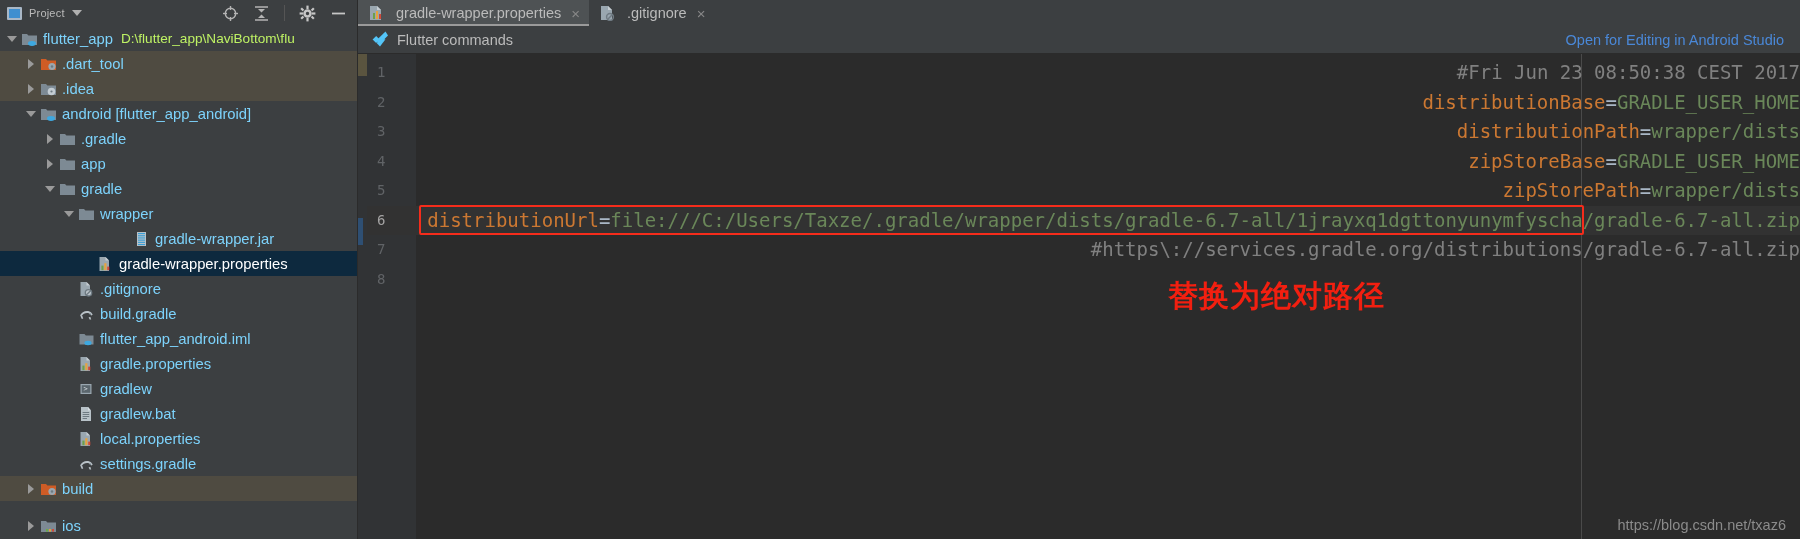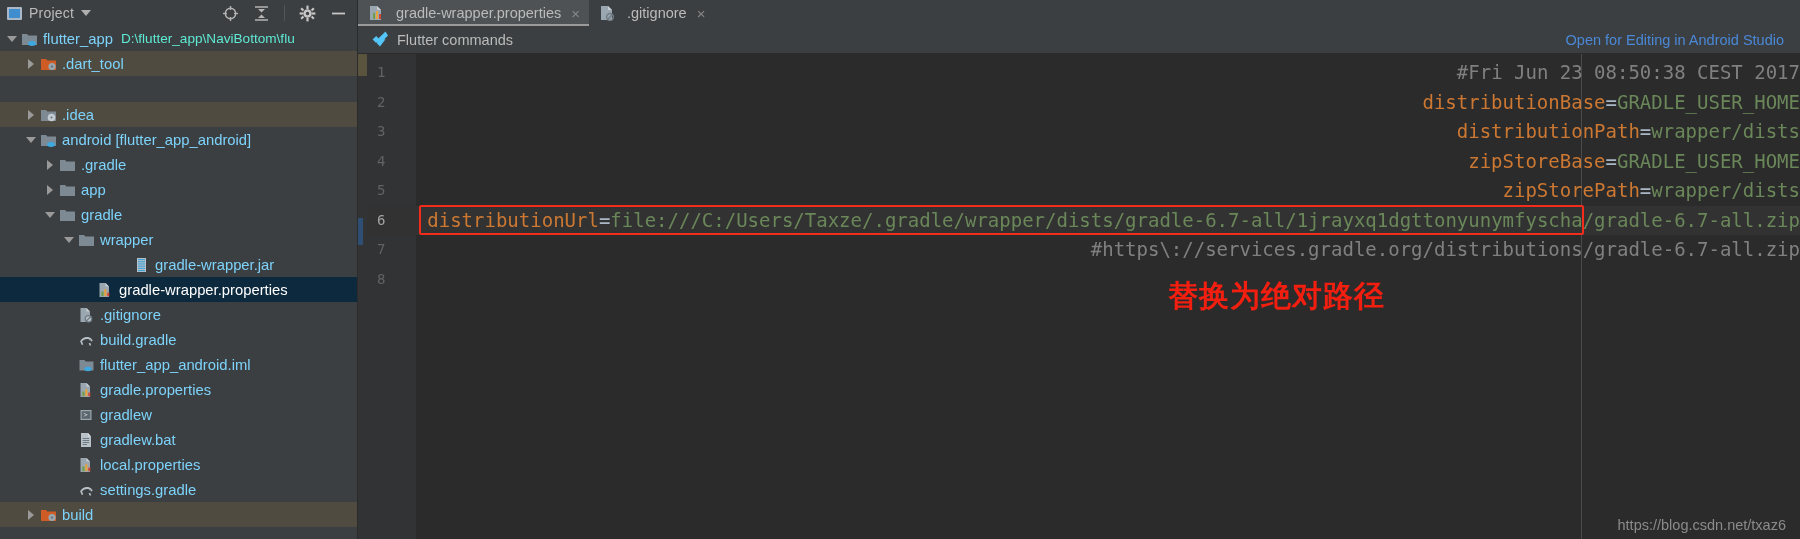--- a/index.html
+++ b/index.html
@@ -19,21 +19,21 @@
     background: #3c3f41;
     display: flex; align-items: center;
     padding-left: 7px;
     border-right: 1px solid #2b2b2b;
   }
   .proj-title-wrap { display: flex; align-items: center; gap: 7px; }
   .proj-icon {
     width: 15px; height: 13px; border: 2px solid #a9b7c6; border-radius: 1px;
     background: #3f8fd0; position: relative;
   }
-  .proj-label { color: #bbbbbb; font-size: 14px; letter-spacing: .2px; }
+  .proj-label { color: #bbbbbb; font-size: 11px; letter-spacing: .2px; }
   .caret-down {
     width: 0; height: 0; border-left: 5px solid transparent; border-right: 5px solid transparent;
     border-top: 6px solid #b0b0b0;
   }
   .tb-spacer { flex: 1; }
   .tb-icons { display: flex; align-items: center; gap: 14px; padding-right: 10px; }
   .tb-ico { width: 17px; height: 17px; display: block; }
   .tb-sep { width: 1px; height: 16px; background: #555; }
 
   
@@ -71,21 +71,21 @@
   .arrow.closed:before {
     content:""; position:absolute; left:3px; top:2px;
     border-left: 6px solid #9a9a9a; border-top: 5px solid transparent; border-bottom: 5px solid transparent;
   }
   .arrow.open:before {
     content:""; position:absolute; left:1px; top:4px;
     border-top: 6px solid #9a9a9a; border-left: 5px solid transparent; border-right: 5px solid transparent;
   }
   .ico { width: 17px; height: 16px; flex: 0 0 17px; margin-right: 5px; }
   .row-label { color: #7dd3fc; }
-  .row-path { color: #5eead4; margin-left: 8px; font-size: 13.6px; }
+  .row-path { color: #bef264; margin-left: 8px; font-size: 13.6px; }
 
   
   .editor-pane { flex: 1; display: flex; flex-direction: column; min-width: 0; background: #0f172a; position: relative; }
 
   .fl-bar {
     height: 28px; flex: 0 0 28px; background: #3c3f41;
     display: flex; align-items: center; padding-left: 14px;
     border-bottom: 1px solid #2b2b2b;
   }
   .fl-left { display: flex; align-items: center; gap: 9px; }
@@ -231,21 +231,21 @@
         </div>
         <div class="row hl-tan" style="padding-left: 25px;">
           <span class="arrow closed"></span>
           <span class="ico"><svg width="17" height="16" viewBox="0 0 17 16">
               <path d="M1 3h5l1.4 1.6H16V14H1z" fill="#cf5c25"></path>
               <circle cx="12" cy="10.5" r="3.6" fill="#9aa7b0"></circle>
               <circle cx="12" cy="10.5" r="1.2" fill="#6e7a82"></circle>
             </svg></span>
           <span class="row-label">.dart_tool</span>
         </div>
-        <div class="row hl-tan" style="padding-left: 25px; margin-top: 26px;">
+        <div class="row hl-tan" style="padding-left: 25px;">
           <span class="arrow closed"></span>
           <span class="ico"><svg width="17" height="16" viewBox="0 0 17 16">
               <path d="M1 3h5l1.4 1.6H16V14H1z" fill="#7d8a94"></path>
               <circle cx="11.5" cy="10.5" r="3.8" fill="#c3ccd2"></circle>
               <circle cx="11.5" cy="10.5" r="1.1" fill="#6e7a82"></circle>
             </svg></span>
           <span class="row-label">.idea</span>
         </div>
         <div class="row" style="padding-left: 25px;">
           <span class="arrow open"></span>

